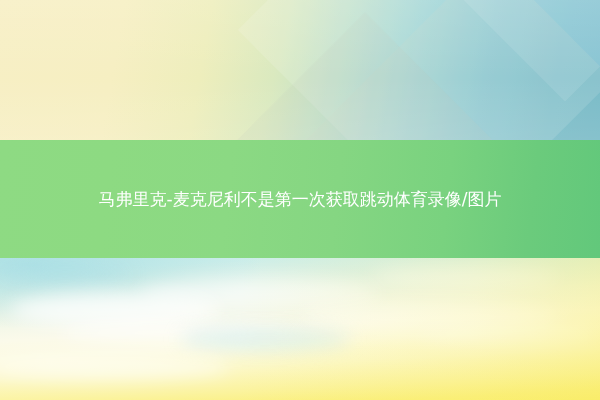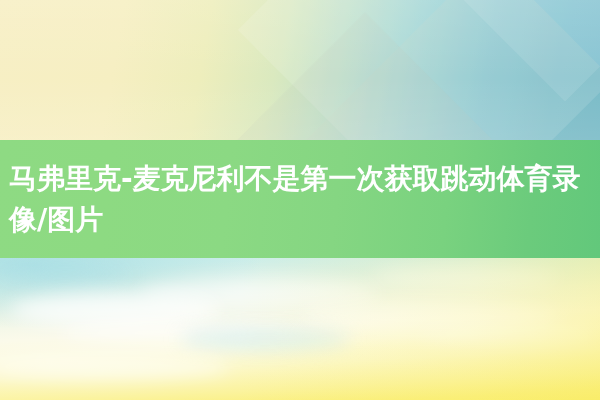--- a/index.html
+++ b/index.html
@@ -89,24 +89,24 @@
       #6bcb7c 88%,
       #62c87b 100%);
     display: flex;
     align-items: center;
     justify-content: center;
   }
 
   .banner-text {
     width: 586px;
     color: #ffffff;
-    font-weight: bold;
-    font-size: 28px;
+    font-weight: normal;
+    font-size: 17px;
     line-height: 41px;
-    text-align: left;
+    text-align: center;
     letter-spacing: 0px;
     word-break: break-all;
     padding: 0 2px;
     box-sizing: border-box;
   }
 
   
   .sky {
     position: absolute;
     left: 0;

